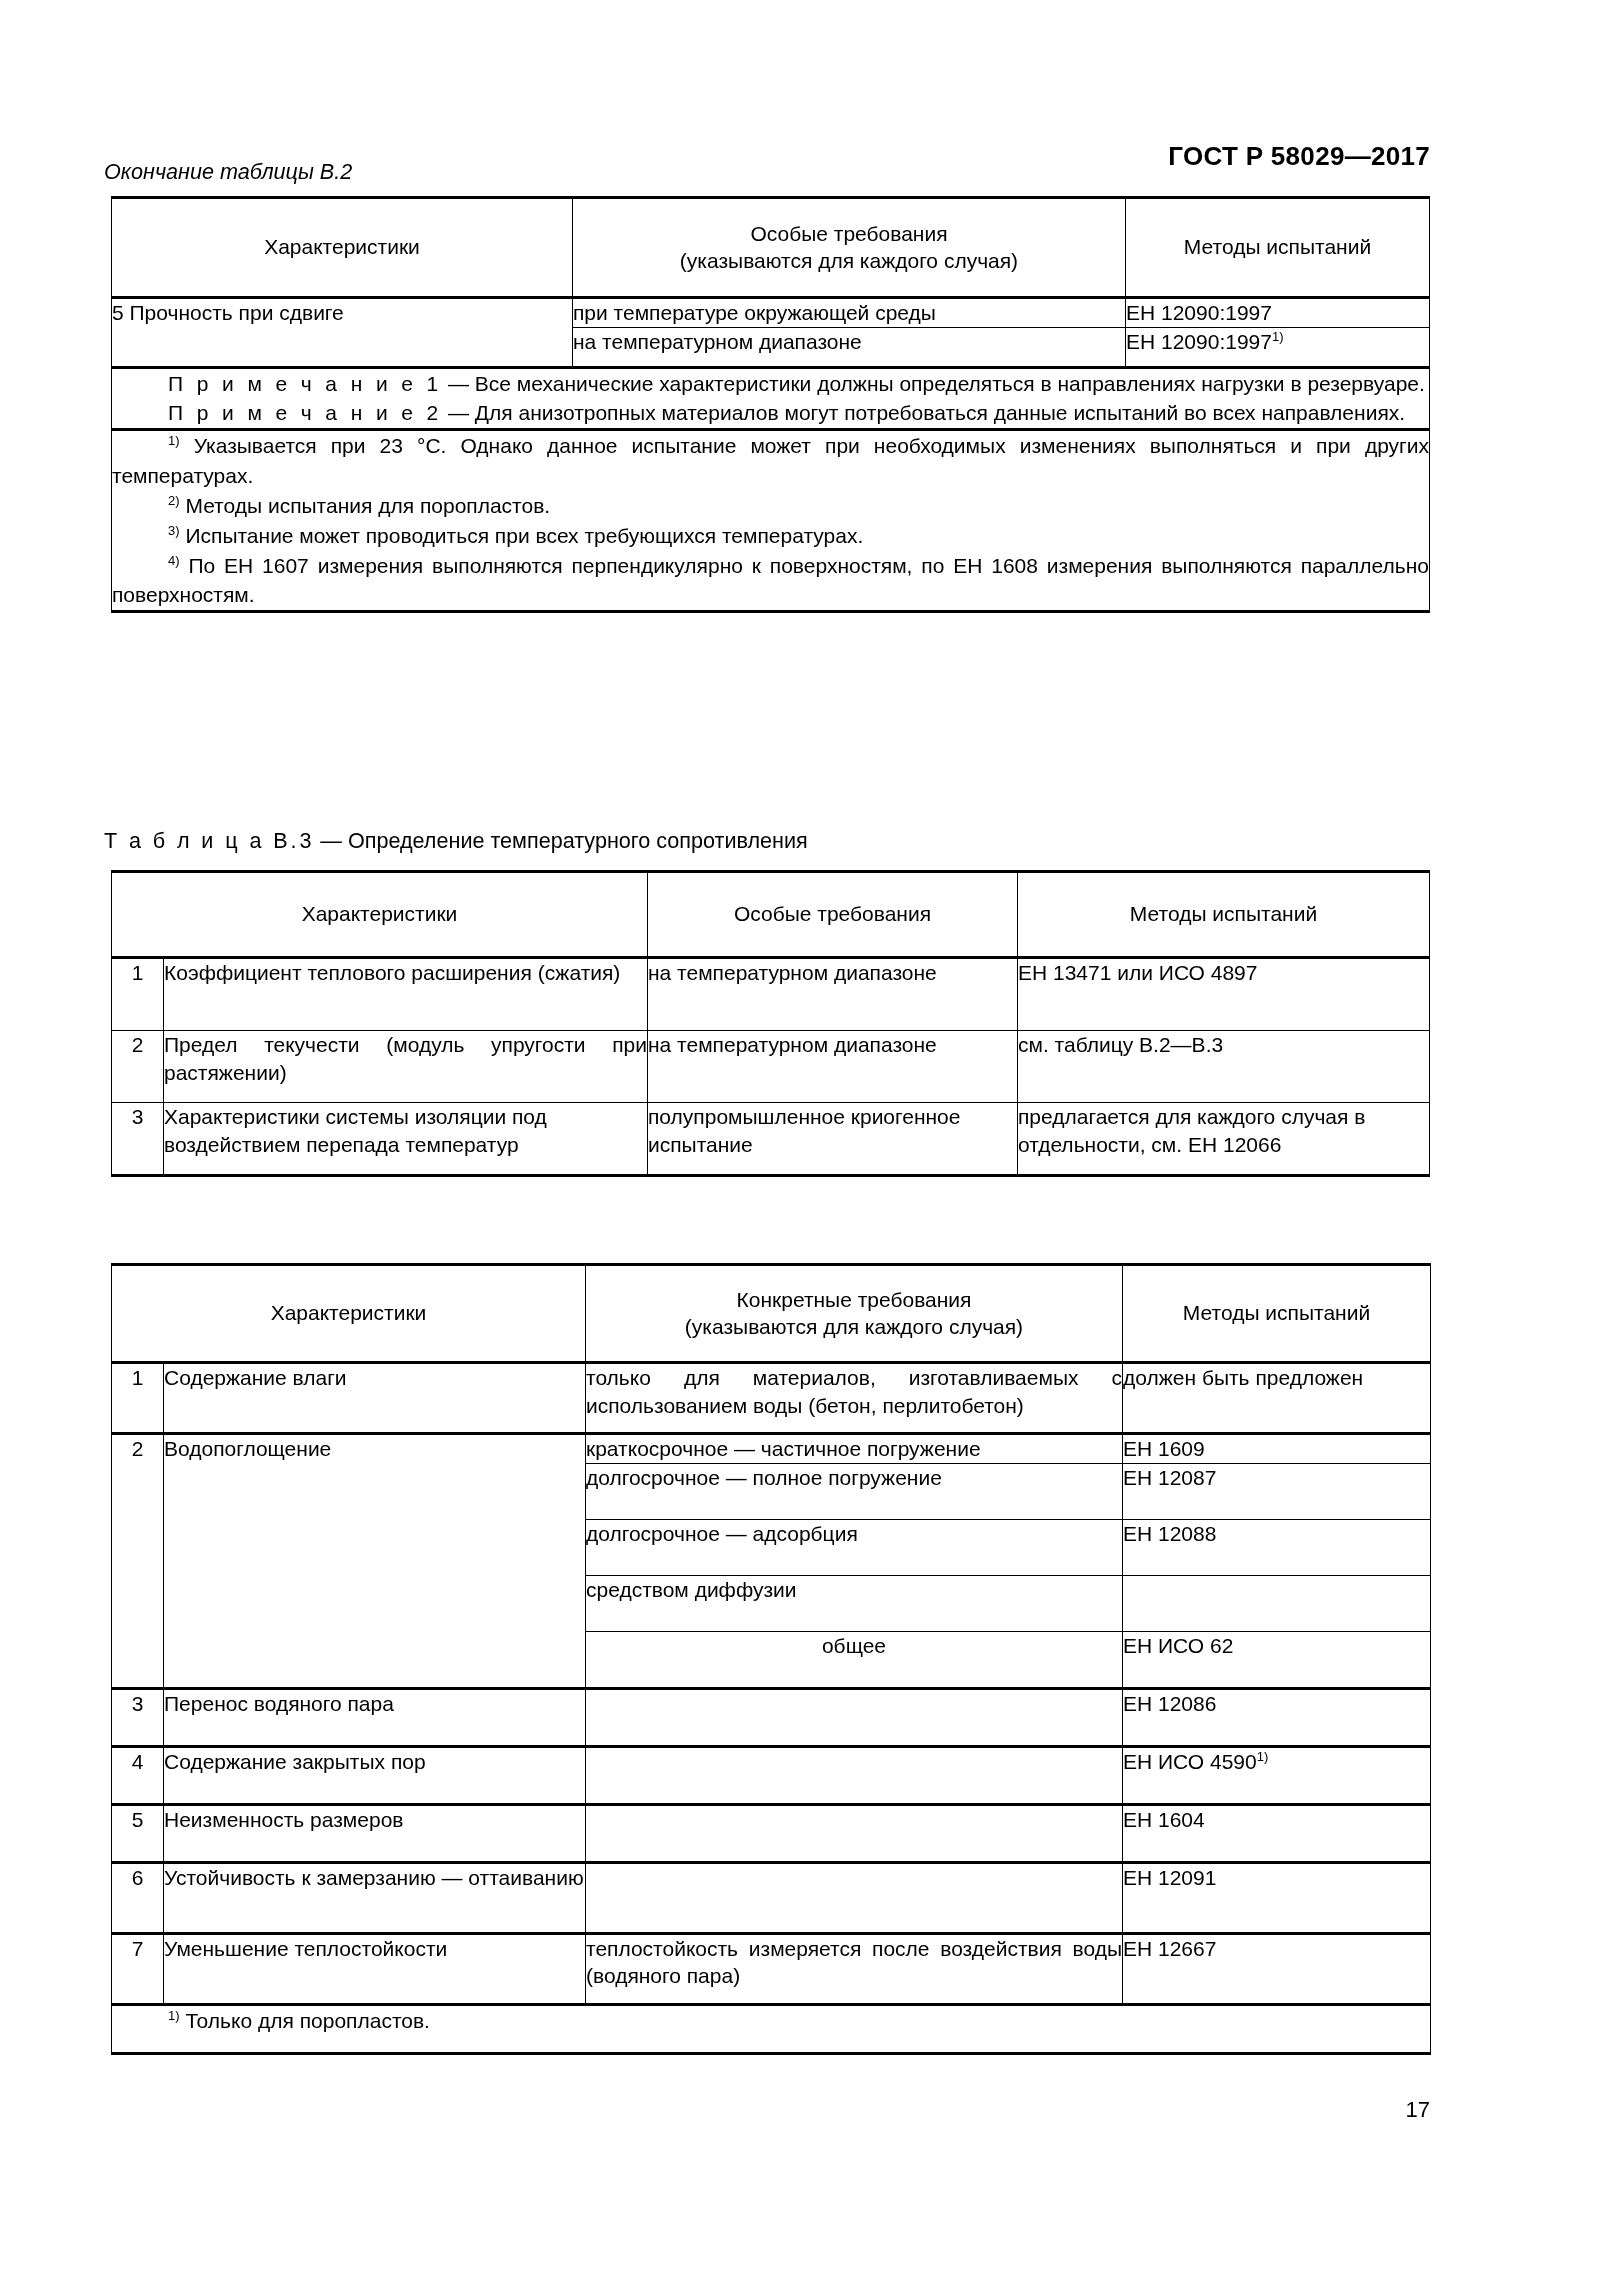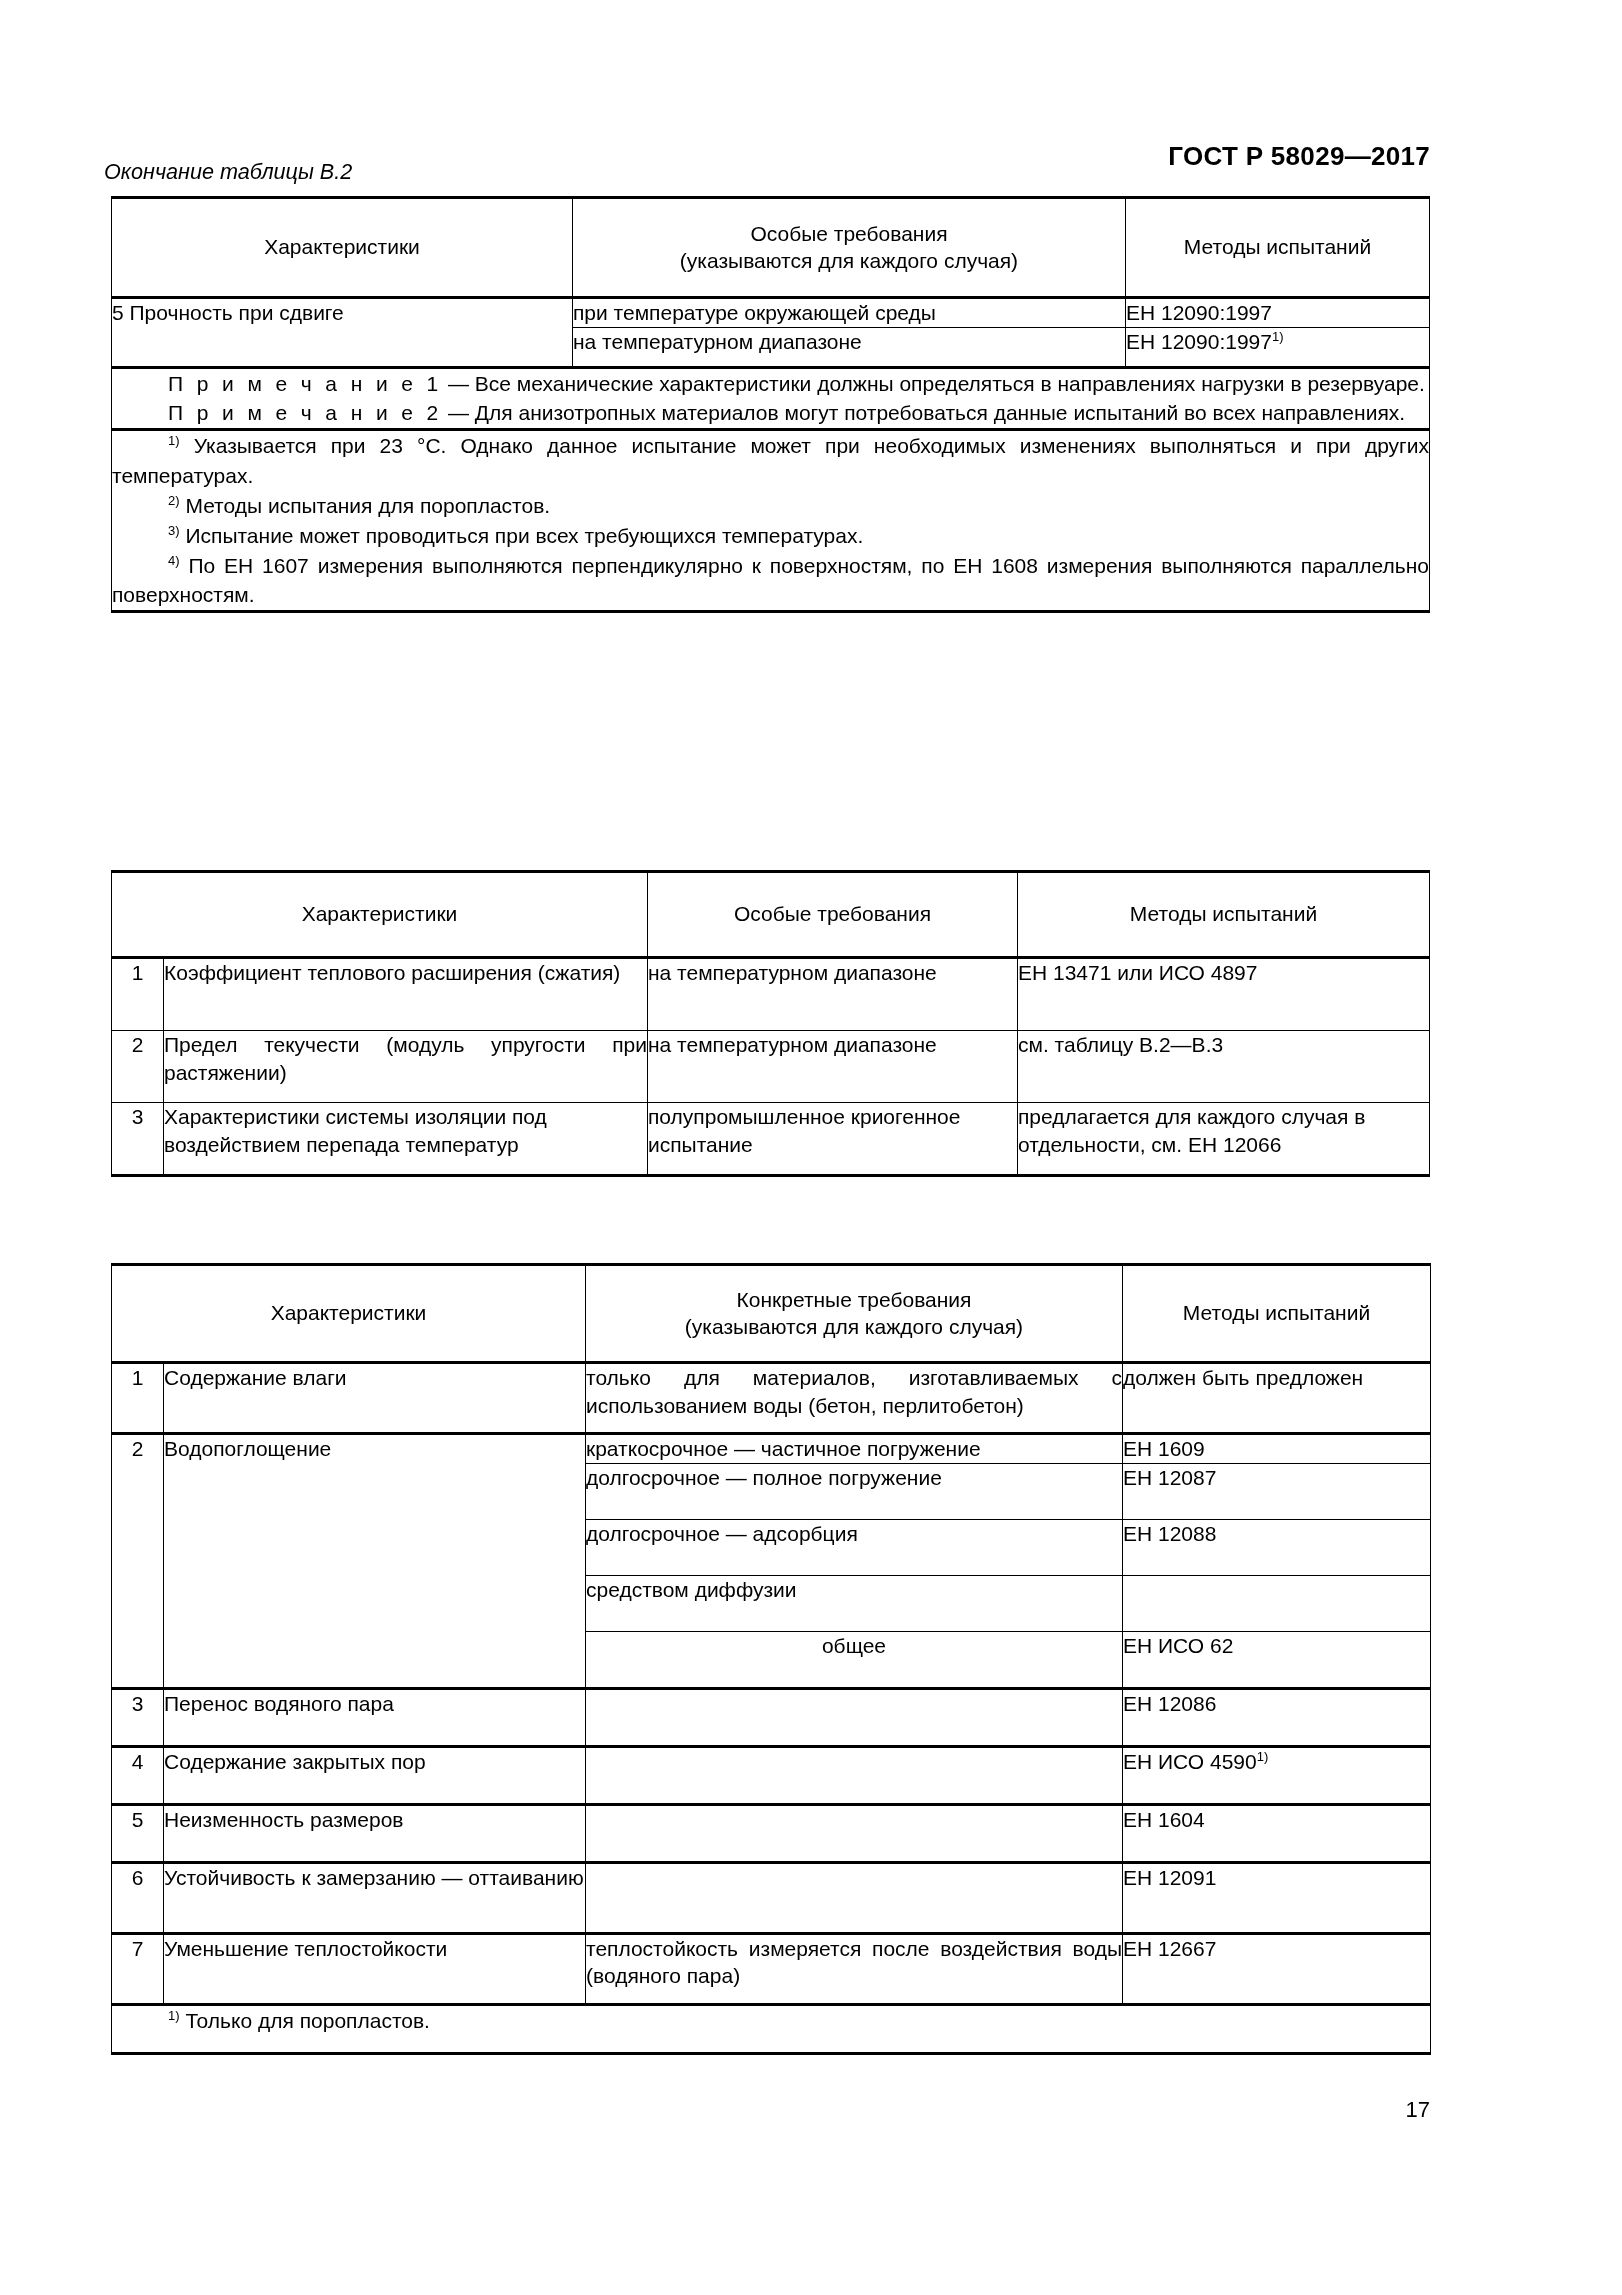--- a/index.html
+++ b/index.html
@@ -167,20 +167,23 @@
         <td class="notecell thick-top thick-bot" colspan="3">
           <p><sup>1)</sup><span> Указывается при 23 °С. Однако данное испытание может при необходимых изменениях выполняться и при других температурах.</span></p>
           <p><sup>2)</sup><span> Методы испытания для поропластов.</span></p>
           <p><sup>3)</sup><span> Испытание может проводиться при всех требующихся температурах.</span></p>
           <p><sup>4)</sup><span> По ЕН 1607 измерения выполняются перпендикулярно к поверхностям, по ЕН 1608 измерения выполняются параллельно поверхностям.</span></p>
         </td>
       </tr>
     </tbody>
   </table>
 
+  <div class="caption" style="top:828px;">
+    <span class="cap-spaced">Т а б л и ц а  В.3</span><span> — Определение температурного сопротивления</span>
+  </div>
 
   <table class="tbl" id="tbl-b3" style="left:111px; top:870px; width:1319px;">
     <colgroup>
       <col style="width:52px;">
       <col style="width:484px;">
       <col style="width:370px;">
       <col style="width:412px;">
     </colgroup>
     <thead>
       <tr>

